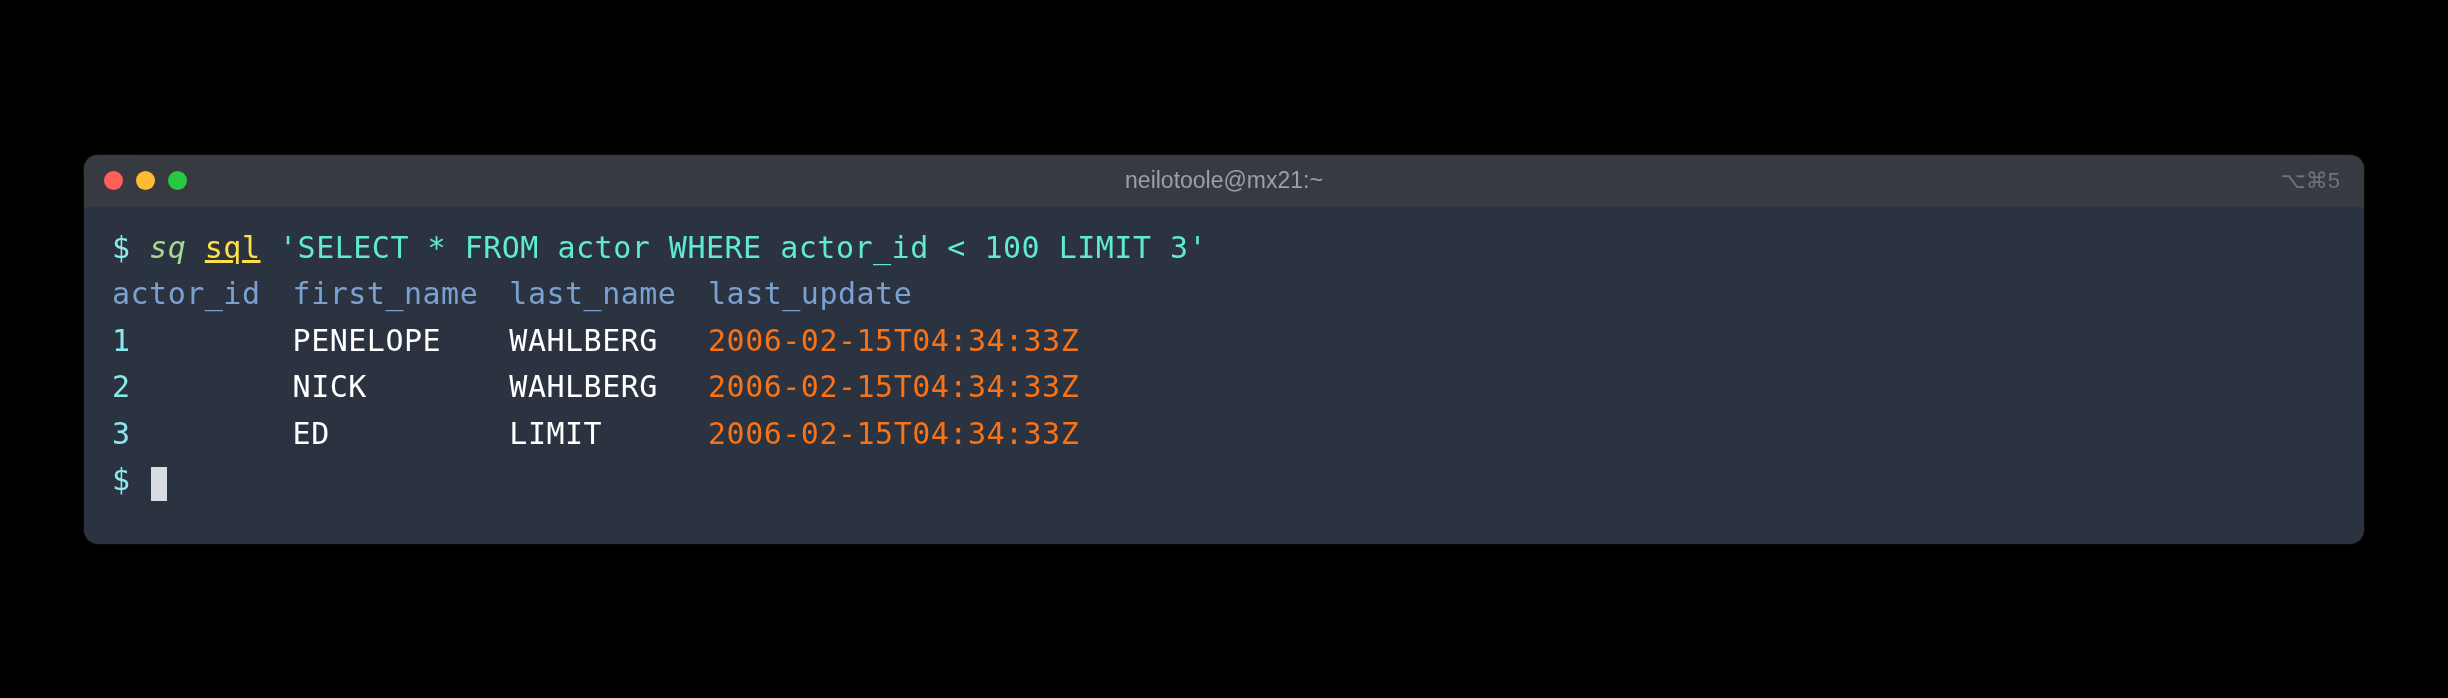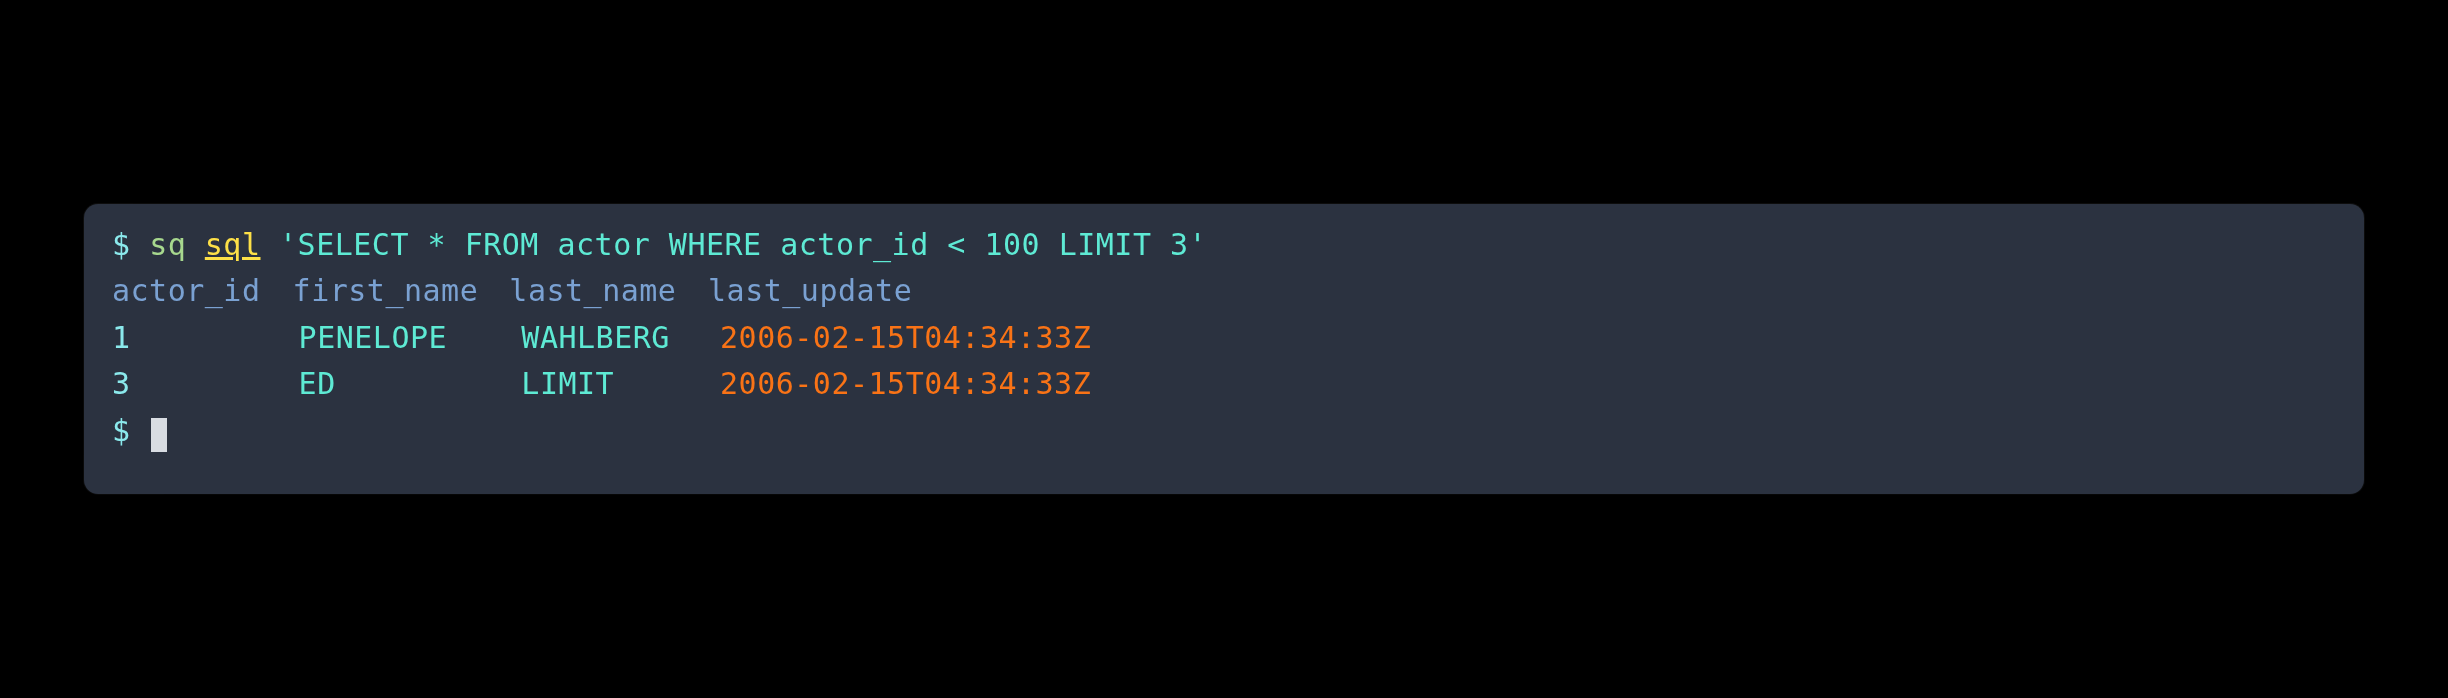--- a/index.html
+++ b/index.html
@@ -57,51 +57,61 @@
       font-family: -apple-system, BlinkMacSystemFont, 'Helvetica Neue', sans-serif;
     }
     .terminal-body {
       padding: 18px 28px 40px 28px;
       font-size: 30px;
       line-height: 1.55;
       letter-spacing: 0.5px;
     }
     .line { white-space: pre; }
     .prompt { color: #8be9ec; }
-    .cmd1 { color: #a7d88e; }
+    .cmd1 { color: #a7d88e; font-style: italic; }
     .cmd2 { color: #fde047; text-decoration: underline; }
     .quote { color: #5eead4; }
     .header { color: #7aa1d2; }
     .id-col { color: #8be9ec; }
-    .white-col { color: #5eead4; margin-left: 6px; }
+    .white-col { color: #ffffff; }
     .dim-col { color: #f97316; }
     .cursor {
       display: inline-block;
       width: 16px;
       height: 34px;
       background: #d8dce2;
       vertical-align: text-bottom;
       margin-left: 2px;
       transform: translateY(4px);
     }
     .col { display: inline-block; }
     .w-id { width: 10ch; }
     .w-fn { width: 12ch; }
     .w-ln { width: 11ch; }
   </style>
 </head>
 <body>
 
 <div class="terminal-window">
+  <div class="titlebar">
+    <div class="traffic-lights">
+      <div class="light red"></div>
+      <div class="light yellow"></div>
+      <div class="light green"></div>
+    </div>
+    <div class="title">neilotoole@mx21:~</div>
+    <div class="title-right">⌥⌘5</div>
+  </div>
 
   <div class="terminal-body">
     <div class="line"><span class="prompt">$</span> <span class="cmd1">sq</span> <span class="cmd2">sql</span> <span class="quote">'SELECT * FROM actor WHERE actor_id &lt; 100 LIMIT 3'</span></div>
 
     <div class="line"><span class="header col w-id">actor_id</span><span class="header col w-fn">first_name</span><span class="header col w-ln">last_name</span><span class="header col">last_update</span></div>
 
     <div class="line"><span class="id-col col w-id">1</span><span class="white-col col w-fn">PENELOPE</span><span class="white-col col w-ln">WAHLBERG</span><span class="dim-col col">2006-02-15T04:34:33Z</span></div>
 
+    <div class="line"><span class="id-col col w-id">2</span><span class="white-col col w-fn">NICK</span><span class="white-col col w-ln">WAHLBERG</span><span class="dim-col col">2006-02-15T04:34:33Z</span></div>
 
     <div class="line"><span class="id-col col w-id">3</span><span class="white-col col w-fn">ED</span><span class="white-col col w-ln">LIMIT</span><span class="dim-col col">2006-02-15T04:34:33Z</span></div>
 
     <div class="line"><span class="prompt">$</span> <span class="cursor"></span></div>
   </div>
 </div>
 
 </body></html>

